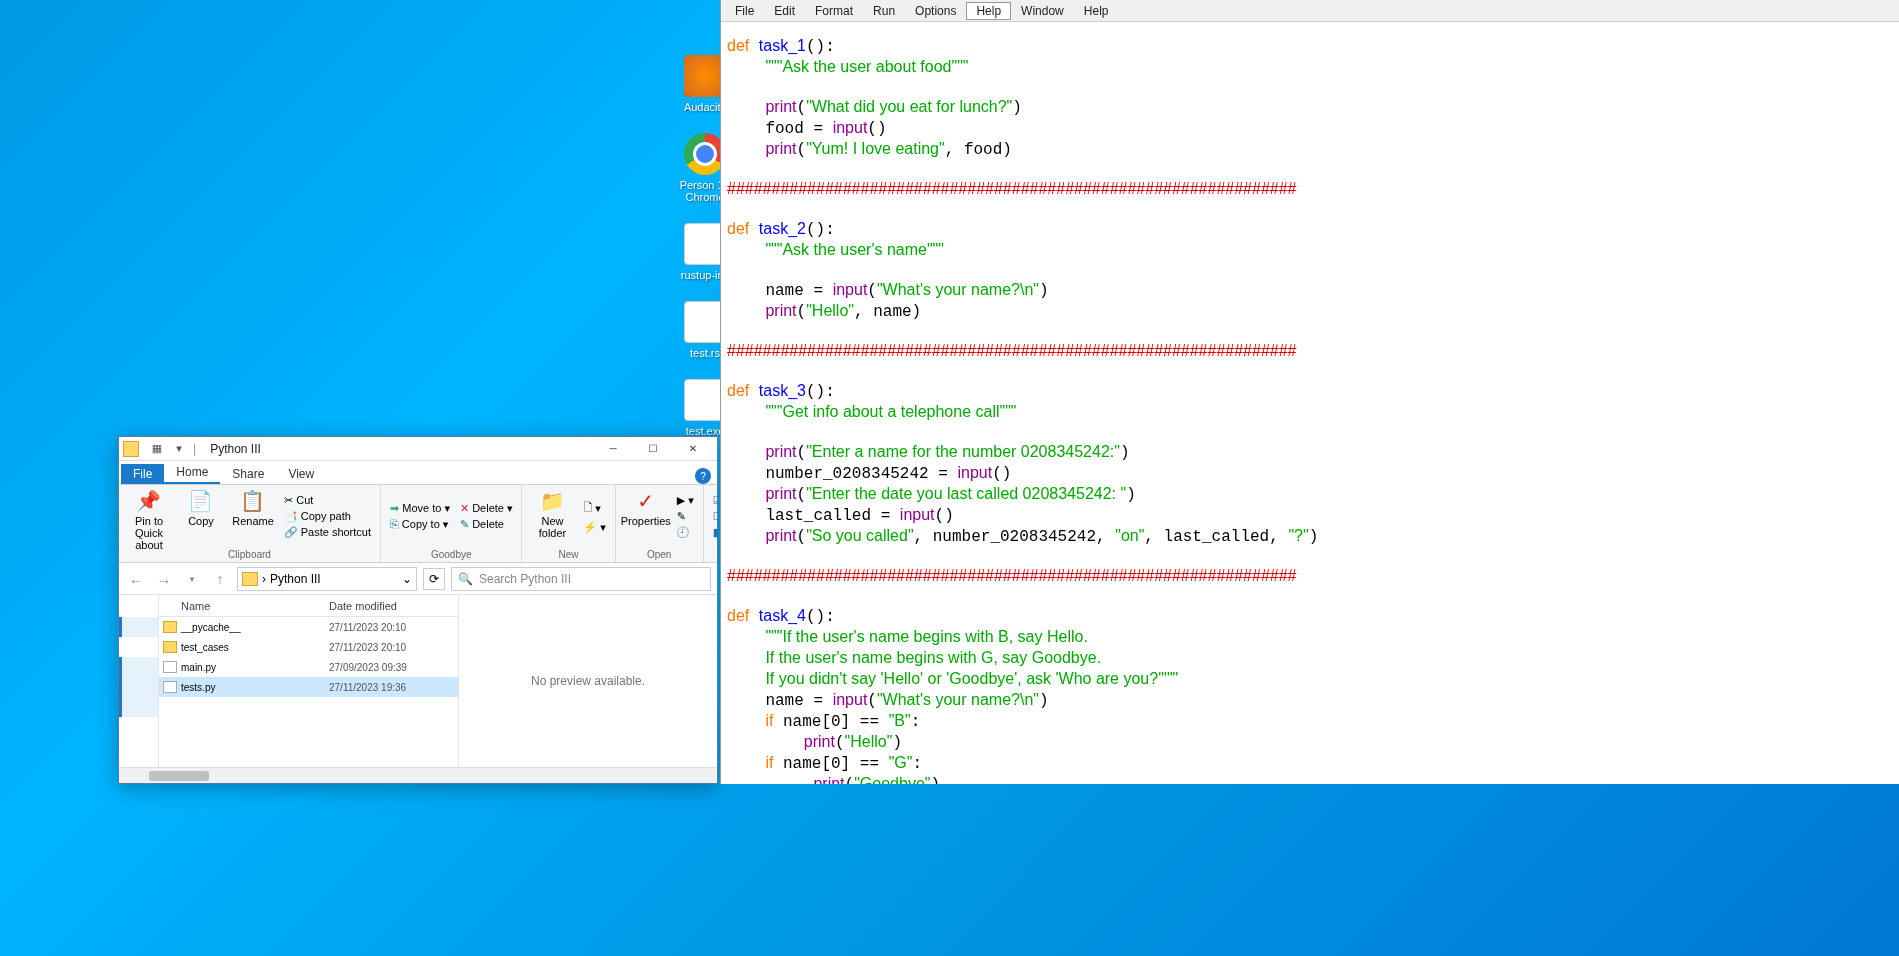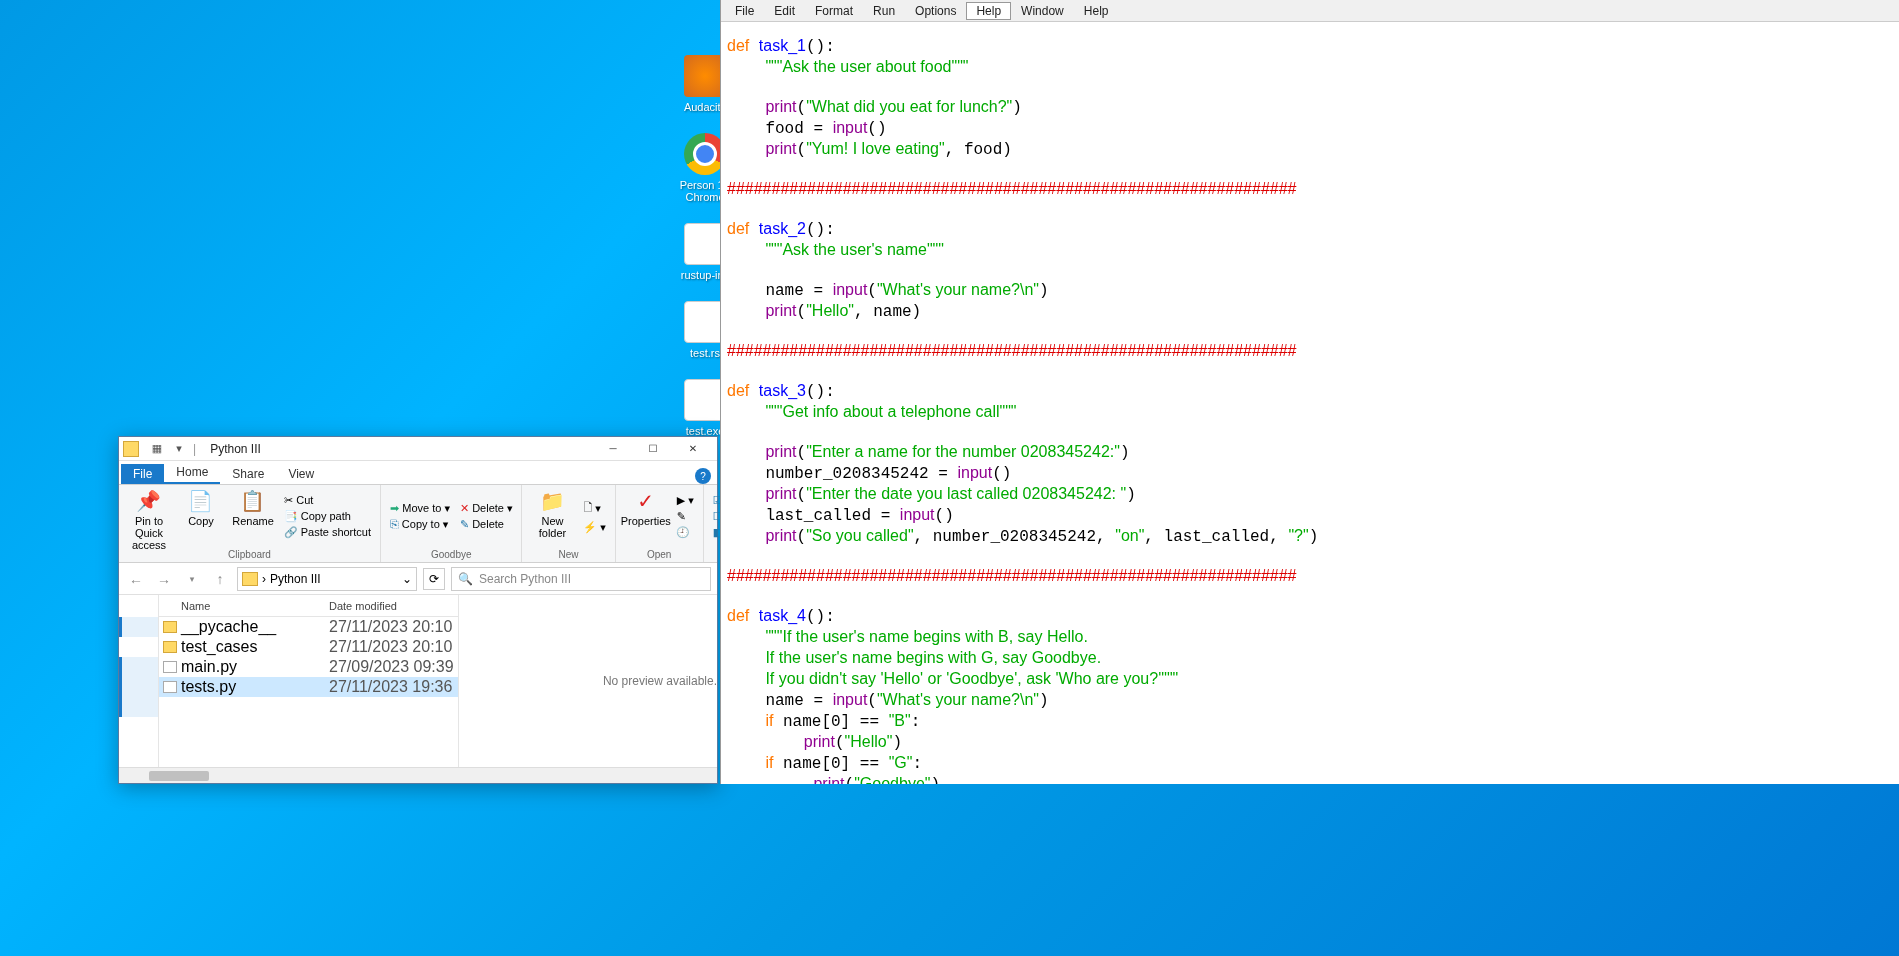--- a/index.html
+++ b/index.html
@@ -43,28 +43,28 @@
 .explorer .addrbar .search{flex:1;height:24px;border:1px solid #ccc;display:flex;align-items:center;padding:0 6px;gap:6px;color:#888}
 .explorer .body{flex:1;display:flex;min-height:0}
 .explorer .sidebar{width:40px;background:#fff;border-right:1px solid #e5e5e5;display:flex;flex-direction:column;padding-top:2px}
 .explorer .sidebar .sitem{height:20px;border-left:3px solid transparent}
 .explorer .sidebar .sitem.blue{border-left-color:#1979ca;background:#e5f1fb}
 .explorer .files{flex:1;display:flex;min-width:0}
 .explorer .filelist{width:300px;border-right:1px solid #e5e5e5;overflow:auto}
 .explorer .filelist .hdr{display:flex;border-bottom:1px solid #e5e5e5;height:22px;align-items:center;color:#444;font-size:11px}
 .explorer .filelist .hdr .c1{width:170px;padding-left:22px}
 .explorer .filelist .hdr .c2{flex:1}
-.explorer .filelist .row{display:flex;height:20px;align-items:center;padding-left:4px;font-size:16px;cursor:pointer}
+.explorer .filelist .row{display:flex;height:20px;align-items:center;padding-left:4px;font-size:10px;cursor:pointer}
 .explorer .filelist .row.sel{background:#cce8ff}
 .explorer .filelist .row .fic{width:14px;height:12px;margin-right:4px}
 .explorer .filelist .row .fic.folder{background:#ffd966;border:1px solid #d4a73a}
 .explorer .filelist .row .fic.py{background:#fff;border:1px solid #aaa;position:relative}
 .explorer .filelist .row .c1{width:166px;display:flex;align-items:center}
 .explorer .filelist .row .c2{flex:1;color:#555}
-.explorer .preview{flex:1;display:flex;align-items:center;justify-content:flex-end;color:#777;font-size:12px}
+.explorer .preview{flex:1;display:flex;align-items:center;justify-content:center;color:#777;font-size:12px}
 .explorer .scrollb{height:16px;background:#f0f0f0;border-top:1px solid #ddd;position:relative}
 .explorer .scrollb::before{content:"";position:absolute;left:30px;width:60px;height:10px;top:3px;background:#c0c0c0;border-radius:2px}
 
 .idle{position:absolute;left:720px;top:0;right:0;height:784px;background:#fff;display:flex;flex-direction:column;border-left:1px solid #999}
 .idle .menubar{height:22px;background:#f0f0f0;display:flex;align-items:center;padding:0 4px;font-size:12px;color:#222;border-bottom:1px solid #ccc}
 .idle .menubar .mitem{padding:2px 10px;cursor:pointer}
 .idle .menubar .mitem.hovered{background:#fff;border:1px solid #999;padding:1px 9px}
 .idle .code{flex:1;padding:14px 6px;font-family:"Courier New",monospace;font-size:16px;line-height:19px;white-space:pre;overflow:auto;color:#000}
 .kw{color:#ff7700}
 .fn{color:#0000ff}
@@ -118,21 +118,21 @@
     <div class="tab active">Home</div>
     <div class="tab">Share</div>
     <div class="tab">View</div>
     <div class="help">?</div>
   </div>
   <div class="ribbon">
     <div class="grp">
       <div class="items">
         <div class="bigbtn">
             <span class="ico">📌</span>
-            <span>Pin to Quick access</span>
+            <span>Pin to Quick about</span>
           </div>
         <div class="bigbtn">
             <span class="ico">📄</span>
             <span>Copy</span>
           </div>
         <div class="bigbtn">
             <span class="ico">📋</span>
             <span>Rename</span>
           </div>
         <div class="smallcol">

